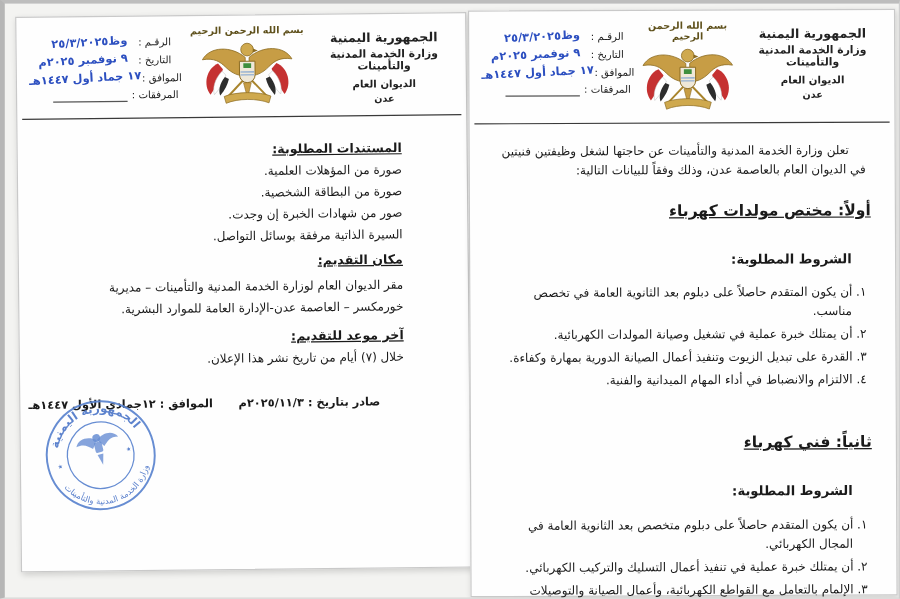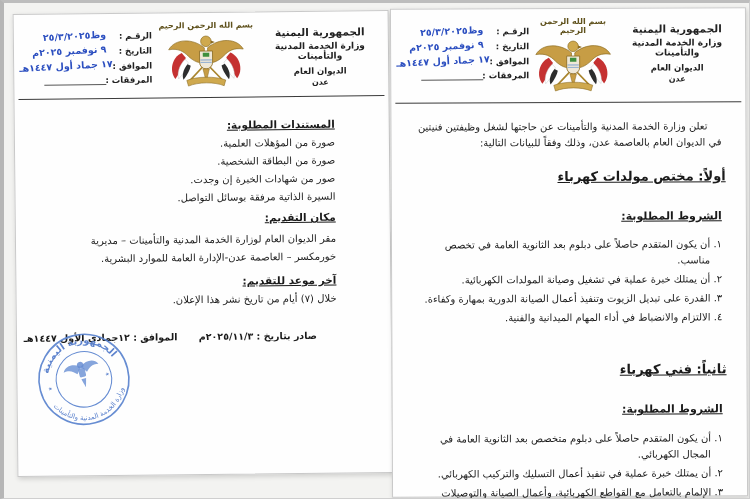--- a/index.html
+++ b/index.html
@@ -14,38 +14,38 @@
   .hdr{display:flex;align-items:flex-start;padding:7px 8px 0 8px;}
   .ministry{width:120px;text-align:center;padding-top:7px;font-weight:bold;color:#222;}
   .ministry .rep{font-size:10.5px;}
   .ministry .min{font-size:9px;margin-top:3px;}
   .ministry .diw{font-size:8.5px;margin-top:5px;}
   .ministry .city{font-size:8px;margin-top:2px;}
   .hdr-center{flex:1;text-align:center;padding-top:1px;}
   .bismillah{font-size:8px;color:#5f511c;font-weight:bold;letter-spacing:1px;}
   .fields{width:130px;font-size:8.5px;padding-top:9px;}
   .frow{display:flex;align-items:flex-end;margin-bottom:4px;white-space:nowrap;}
-  .flabel{font-weight:bold;width:46px;color:#222;}
+  .flabel{font-weight:normal;width:46px;color:#222;text-align:center;}
   .hw{color:#2c4fc0;font-size:9.5px;font-weight:bold;display:inline-block;transform:rotate(-2.5deg);margin-left:2px;}
   .attach-line{display:inline-block;width:62px;border-bottom:1px solid #555;height:9px;}
   .rule{border-top:1.6px solid #3a3a3a;margin:3px 4px 0 4px;}
 
   .lbody{padding:12px 54px 0 32px;font-size:10px;}
   .h-ul{font-size:10.5px;font-weight:bold;text-decoration:underline;margin:9px 0 7px;}
   .line{margin:0 0 7px;}
   .para{margin:0 0 6px;line-height:1.75;}
   .issued{margin-top:26px;font-weight:bold;font-size:9.5px;white-space:nowrap;padding-right:20px;}
   .issued span{display:inline-block;}
   .issued .g1{margin-left:18px;}
   .stamp{position:absolute;left:18px;top:316px;transform:rotate(-14deg);opacity:.92;}
 
   .rbody{padding:12px 20px 0 22px;font-size:10px;line-height:1.6;}
   .intro{text-indent:14px;margin:4px 4px 0 4px;}
   .job-title{font-size:13px;font-weight:bold;text-decoration:underline;margin:16px 0 0;}
-  .cond{font-size:11px;font-weight:bold;text-decoration:underline;margin:20px 4px 12px;}
+  .cond{font-size:11px;font-weight:bold;margin:20px 16px 12px;}
   .job2 .job-title{margin-top:34px;}
   .li{padding-right:16px;text-indent:-12px;margin-bottom:3px;}
 </style>
 </head>
 <body>
 
 <div class="canvas">
 
   <div class="page page-left">
     <div class="hdr">

